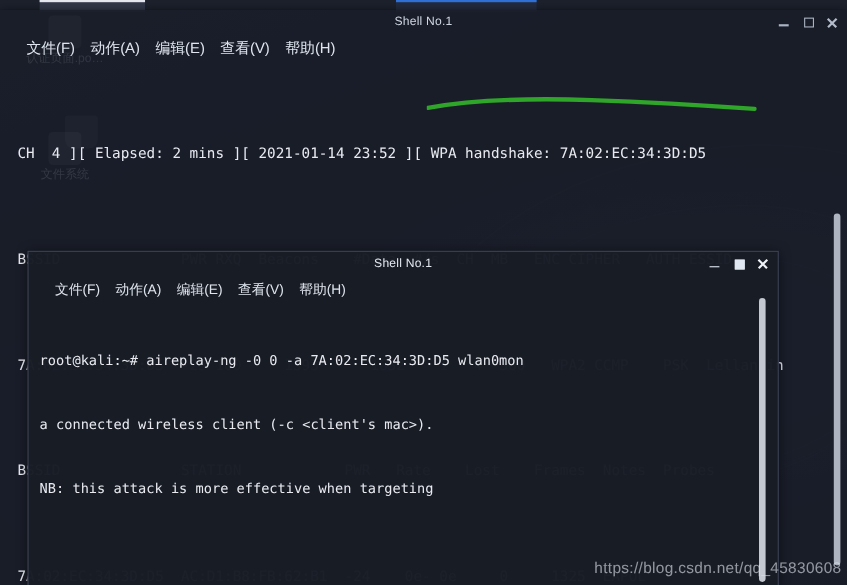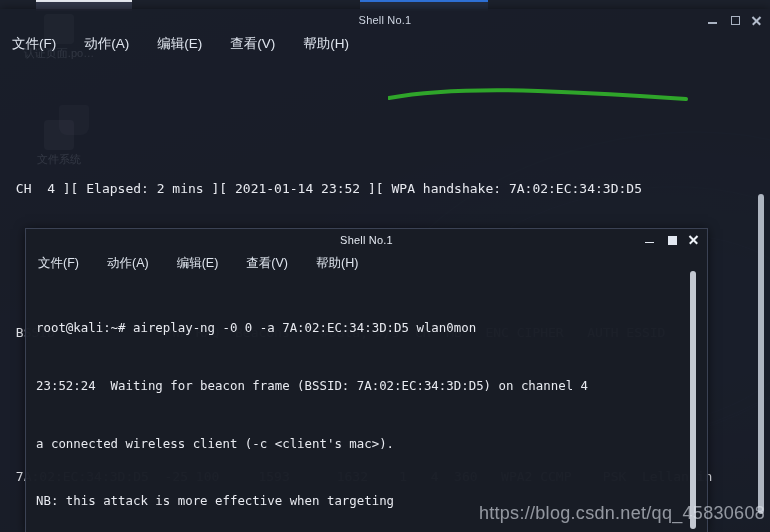--- a/index.html
+++ b/index.html
@@ -128,23 +128,23 @@
   .wbtn.close::before { transform: rotate(45deg); }
   .wbtn.close::after  { transform: rotate(-45deg); }
   .win-inner .wbtn.min::after,
   .win-inner .wbtn.max::after { background: #e2e8f1; border-color: #e2e8f1; }
   .win-inner .wbtn.close::before,
   .win-inner .wbtn.close::after { background: #eef2f7; }
 
   .menubar {
     display: flex;
     align-items: center;
-    padding: 0 8px;
+    padding: 0 20px;
     height: 26px;
-    gap: 20px;
+    gap: 6px;
   }
   .menu-item {
     color: #dfe5ee;
     font-family: "Liberation Sans", sans-serif;
     font-size: 13.5px;
     padding: 1px 4px;
     cursor: default;
     white-space: nowrap;
   }
   .win-inner .menu-item { font-size: 12.5px; }
@@ -161,21 +161,21 @@
     line-height: 32px;
     padding: 4px 0 0 8px;
   }
   .term-inner {
     font-size: 12.4px;
     line-height: 19.2px;
     padding: 4px 0 0 10px;
     overflow: hidden;
     height: 250px;
   }
-  .term-outer .row { height: 32px; margin-top: 48px; }
+  .term-outer .row { height: 32px; }
 
   
   .scroll {
     position: absolute;
     width: 8px;
     background: transparent;
   }
   .scroll .thumb {
     position: absolute;
     left: 1px;
@@ -194,21 +194,21 @@
     width: 300px; height: 14px;
     pointer-events: none;
   }
 
   
   .watermark {
     position: absolute;
     right: 5px; bottom: 8px;
     color: rgba(222,228,236,0.62);
     font-family: "Liberation Sans", sans-serif;
-    font-size: 18px;
+    font-size: 14px;
     letter-spacing: 0.3px;
     white-space: nowrap;
   }
 </style>
 </head>
 <body>
 
 <div id="screen">
 
   <div class="desktop">
@@ -287,21 +287,20 @@
     <div class="menubar">
       <div class="menu-item">文件(F)</div>
       <div class="menu-item">动作(A)</div>
       <div class="menu-item">编辑(E)</div>
       <div class="menu-item">查看(V)</div>
       <div class="menu-item">帮助(H)</div>
     </div>
 
     <div class="term term-inner">
       <div>root@kali:~# aireplay-ng -0 0 -a 7A:02:EC:34:3D:D5 wlan0mon</div>
-      <div>23:52:24  Waiting for beacon frame (BSSID: 7A:02:EC:34:3D:D5) on channel 4</div>
       <div>a connected wireless client (-c &lt;client's mac&gt;).</div>
       <div>NB: this attack is more effective when targeting</div>
       
       
       
       
       
       
       
       

